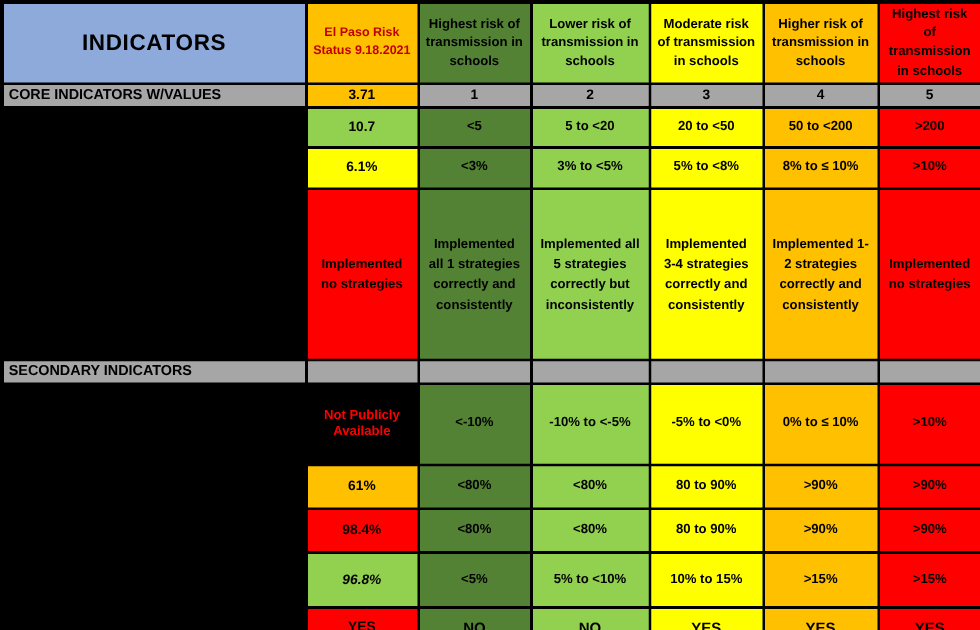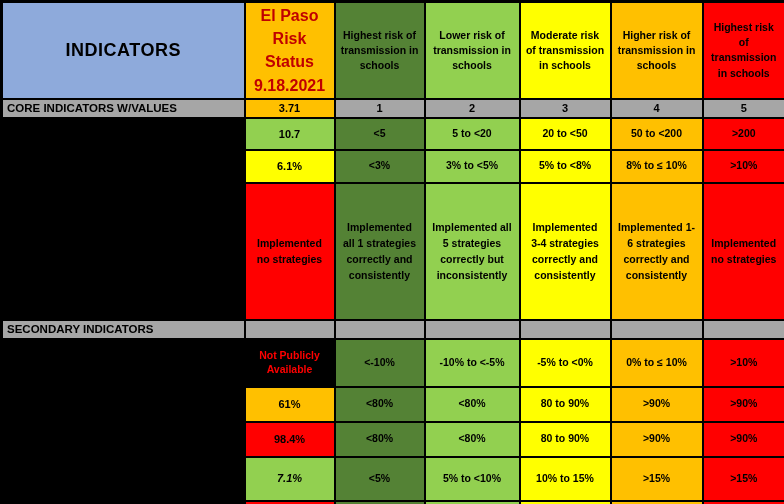--- a/index.html
+++ b/index.html
@@ -34,21 +34,21 @@
   .bg-gold       { background: #FFC000; }
   .bg-darkgreen  { background: #548235; }
   .bg-lightgreen { background: #92D050; }
   .bg-yellow     { background: #FFFF00; }
   .bg-orange     { background: #FFC000; }
   .bg-red        { background: #FF0000; margin-left: 12px; }
   .bg-gray       { background: #A6A6A6; }
   .bg-black      { background: #000000; }
   
   .title-cell    { font-size: 18px; letter-spacing: .5px; }
-  .status-head   { color: #C00000; font-size: 16px; line-height: 1.45; }
+  .status-head   { color: #C00000; font-size: 10px; line-height: 1.45; }
   .head-cell     { font-size: 10.5px; line-height: 1.45; }
   .section-cell  { text-align: left; font-size: 11.5px; padding-left: 4px; }
   .num-cell      { font-size: 11px; }
   .big-val       { font-size: 11px; }
   .italic       { font-style: italic; }
   .red-text      { color: #FF0000; }
   .yesno         { font-size: 12px; }
   .strategy      { line-height: 1.55; padding: 1px 6px; }
 </style>
 </head>
@@ -106,35 +106,35 @@
       <td class="bg-orange">8% to ≤ 10%</td>
       <td class="bg-red">&gt;10%</td>
     </tr>
 
     <tr style="height:137px">
       <td class="bg-black"></td>
       <td class="bg-red strategy">Implemented no strategies</td>
       <td class="bg-darkgreen strategy">Implemented all 1 strategies correctly and consistently</td>
       <td class="bg-lightgreen strategy">Implemented all 5 strategies correctly but inconsistently</td>
       <td class="bg-yellow strategy">Implemented 3-4 strategies correctly and consistently</td>
-      <td class="bg-orange strategy">Implemented 1-6 strategies correctly and consistently</td>
+      <td class="bg-orange strategy">Implemented 1-2 strategies correctly and consistently</td>
       <td class="bg-red strategy">Implemented no strategies</td>
     </tr>
 
     <tr style="height:15px">
       <td class="bg-gray section-cell">SECONDARY INDICATORS</td>
       <td class="bg-gray"></td>
       <td class="bg-gray"></td>
       <td class="bg-gray"></td>
       <td class="bg-gray"></td>
       <td class="bg-gray"></td>
       <td class="bg-gray"></td>
     </tr>
 
-    <tr style="height:48px">
+    <tr style="height:65px">
       <td class="bg-black"></td>
       <td class="bg-black red-text">Not Publicly Available</td>
       <td class="bg-darkgreen">&lt;-10%</td>
       <td class="bg-lightgreen">-10% to &lt;-5%</td>
       <td class="bg-yellow">-5% to &lt;0%</td>
       <td class="bg-orange">0% to ≤ 10%</td>
       <td class="bg-red">&gt;10%</td>
     </tr>
 
     <tr style="height:35px">
@@ -152,21 +152,21 @@
       <td class="bg-red big-val">98.4%</td>
       <td class="bg-darkgreen">&lt;80%</td>
       <td class="bg-lightgreen">&lt;80%</td>
       <td class="bg-yellow">80 to 90%</td>
       <td class="bg-orange">&gt;90%</td>
       <td class="bg-red">&gt;90%</td>
     </tr>
 
     <tr style="height:44px">
       <td class="bg-black"></td>
-      <td class="bg-lightgreen big-val italic">7.1%</td>
+      <td class="bg-lightgreen big-val italic">96.8%</td>
       <td class="bg-darkgreen">&lt;5%</td>
       <td class="bg-lightgreen">5% to &lt;10%</td>
       <td class="bg-yellow">10% to 15%</td>
       <td class="bg-orange">&gt;15%</td>
       <td class="bg-red">&gt;15%</td>
     </tr>
 
     <tr style="height:34px">
       <td class="bg-black"></td>
       <td class="bg-red big-val">YES</td>

